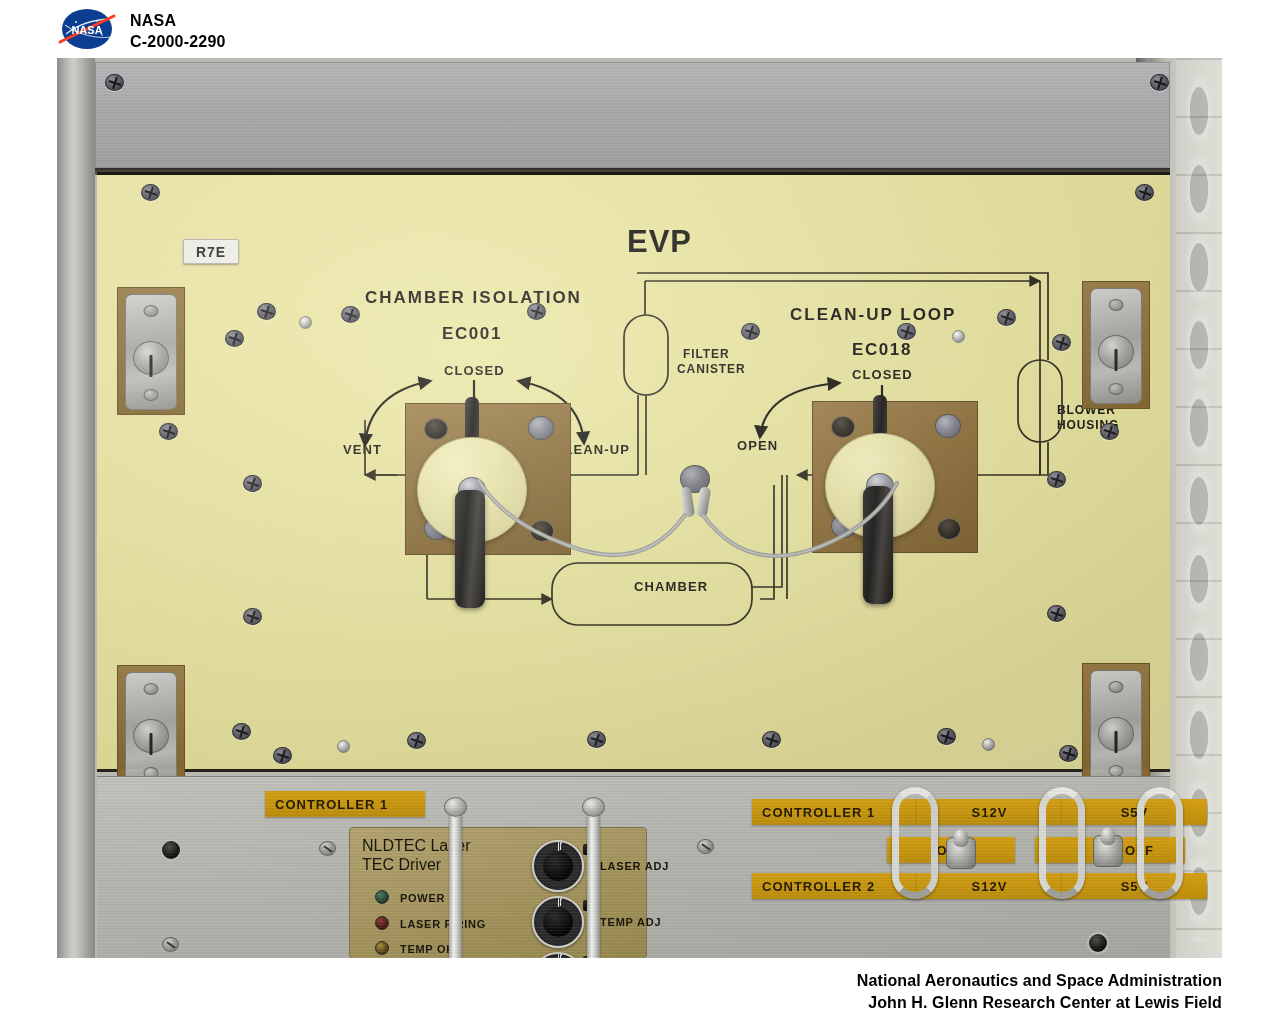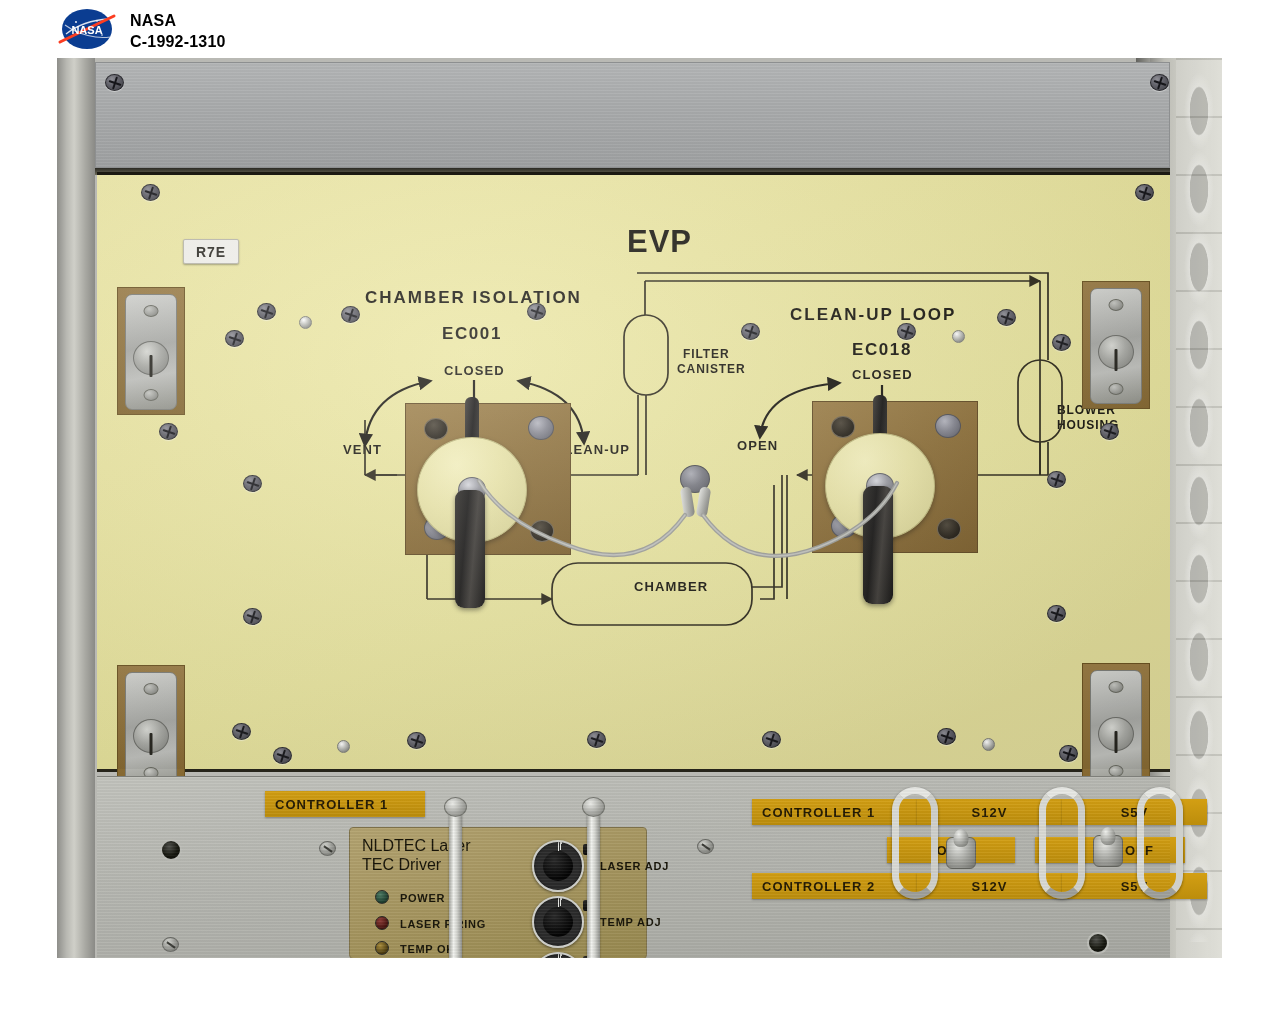--- a/index.html
+++ b/index.html
@@ -238,21 +238,21 @@
         <circle cx="24" cy="14" r="0.9" fill="#fff"></circle>
         <circle cx="45" cy="13" r="0.8" fill="#fff"></circle>
         <circle cx="50" cy="27" r="0.8" fill="#fff"></circle>
         <circle cx="20" cy="28" r="0.7" fill="#fff"></circle>
         <path d="M8 34 L62 8" stroke="#fc3d21" stroke-width="3" stroke-linecap="round"></path>
         <text x="35" y="26" font-family="Liberation Sans, sans-serif" font-size="11" font-weight="bold" fill="#ffffff" text-anchor="middle">NASA</text>
       </svg>
     </div>
     <div id="header-text">
       <div class="hdr-line">NASA</div>
-      <div class="hdr-line">C-1992-1310</div>
+      <div class="hdr-line">C-2000-2290</div>
     </div>
   </div>
 
   <div id="photo">
 
     <div class="rail-left"></div>
     <div class="rail-gap"></div>
     <div class="rail-right">
       <div class="rail-perf"></div>
     </div>
@@ -496,14 +496,18 @@
       <div class="label-tape center" style="left:965px; top:96px; width:145px; height:26px;">S5V</div>
 
       <div class="guard" style="left:795px; top:10px;"></div>
       <div class="toggle" style="left:849px; top:60px;"></div>
       <div class="guard" style="left:942px; top:10px;"></div>
       <div class="toggle" style="left:996px; top:58px;"></div>
       <div class="guard" style="left:1040px; top:10px;"></div>
     </div>
   </div>
 
+  <div id="footer">
+    <div class="ftr-line">National Aeronautics and Space Administration</div>
+    <div class="ftr-line">John H. Glenn Research Center at Lewis Field</div>
+  </div>
 
 </div>
 
 </body></html>

